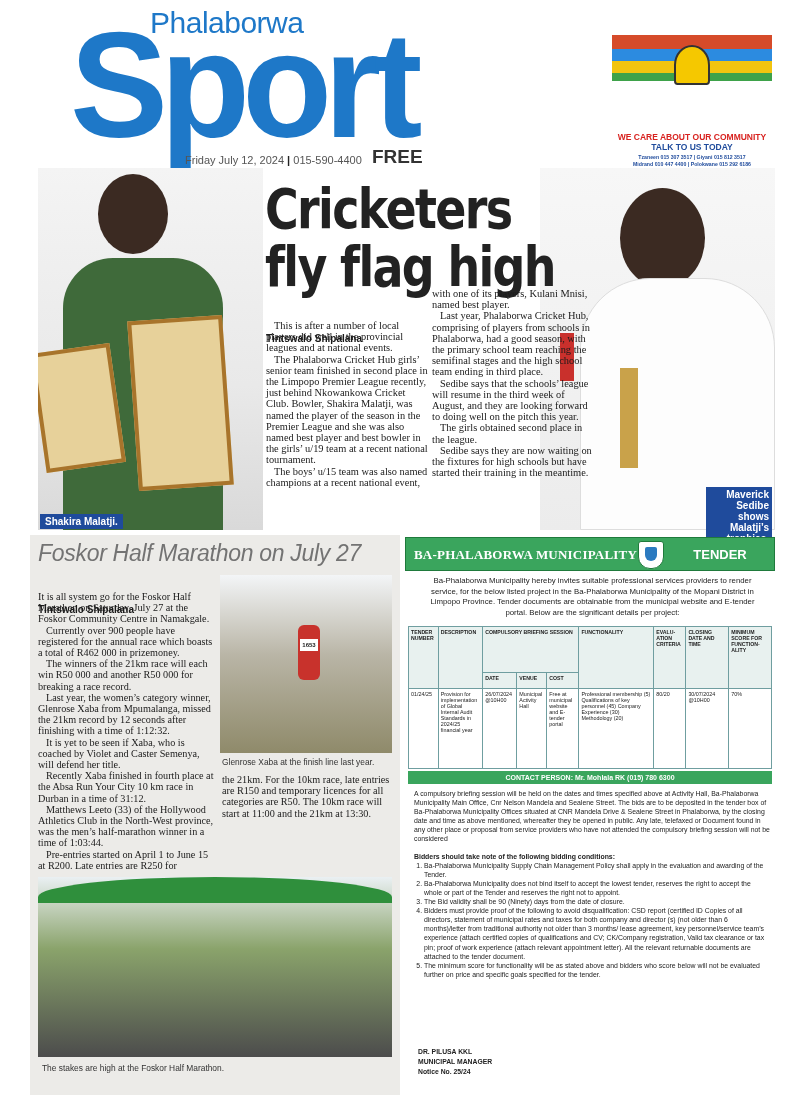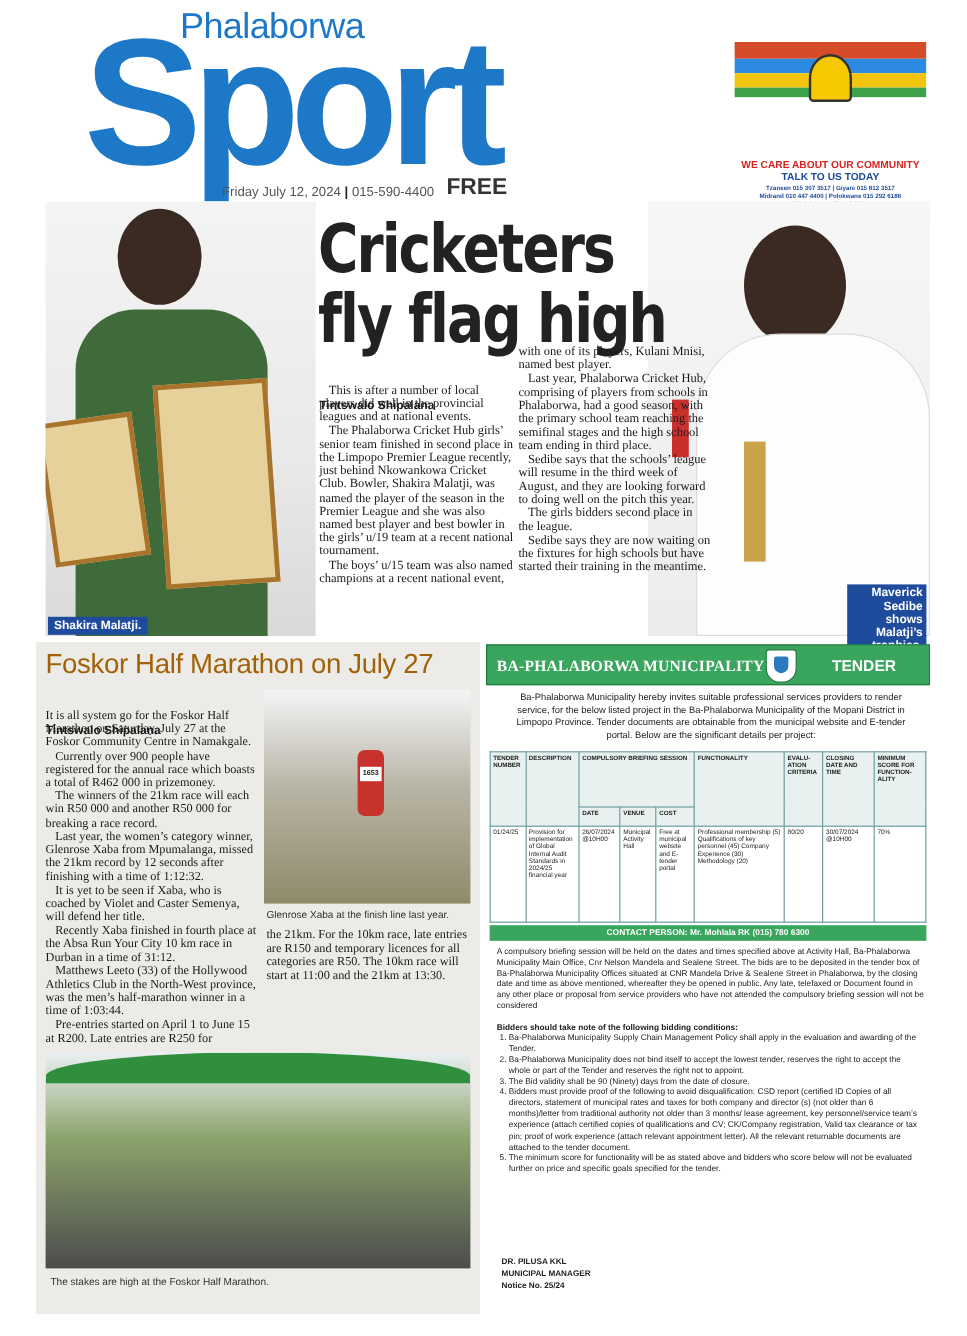--- a/index.html
+++ b/index.html
@@ -38,21 +38,21 @@
   .caption-tag { font-family: "Liberation Sans", sans-serif; font-weight: bold; font-size: 10px; color: #fff; background: #1f4b9c; padding: 2px 5px; }
 
   
   .byline { font-family: Liberation Sans, sans-serif; font-weight: bold; font-size: 10px; margin-top: 28px; }
   .body-text { font-size: 10.4px; line-height: 11.2px; text-align: left; }
   .body-text p { text-indent: 8px; }
   .body-text p.noindent { text-indent: 0; }
 
   
   .mara-box { left: 30px; top: 535px; width: 370px; height: 560px; background: #ecebe8; }
-  .mara-title { left: 38px; top: 540px; font-family: "Liberation Sans", sans-serif; font-size: 23px; color: #a16207; letter-spacing: -0.3px; }
+  .mara-title { left: 38px; top: 540px; font-family: "Liberation Sans", sans-serif; font-size: 23px; color: #737373; letter-spacing: -0.3px; font-style: italic; }
   .mara-photo1 { left: 220px; top: 575px; width: 172px; height: 178px; background: linear-gradient(180deg,#f3f5f7 0%,#b9b5a6 45%,#8f8a6a 100%); }
   .mara-photo2 { left: 38px; top: 877px; width: 354px; height: 180px; background: linear-gradient(180deg,#eaf0f3 0%,#8aa36b 40%,#4c4c4c 100%); }
   .runner-red { position: absolute; background: #c8322c; }
   .tender-head { left: 405px; top: 537px; width: 370px; height: 34px; background: #3aa55d; border: 1px solid #1f7a3c; }
   .tender-head .muni { position: absolute; left: 8px; top: 9px; font-family: "Liberation Serif", serif; font-weight: bold; font-size: 13px; color: #fff; letter-spacing: 0.2px; }
   .tender-head .crest { position: absolute; left: 232px; top: 3px; width: 26px; height: 28px; background: #fff; border: 1px solid #1f7a3c; border-radius: 3px 3px 12px 12px; }
   .tender-head .crest::after { content:""; position:absolute; left:6px; top:5px; width:12px; height:14px; background:#2b7ac0; border-radius: 2px 2px 6px 6px; }
   .tender-head .label { position: absolute; left: 260px; top: 0; width: 108px; height: 32px; background: #3aa55d; color: #fff; font-family: "Liberation Sans", sans-serif; font-weight: bold; font-size: 13px; display:flex; align-items:center; justify-content:center; }
   .tender-intro { left: 420px; top: 576px; width: 345px; text-align: center; font-family: "Liberation Sans", sans-serif; font-size: 7.8px; line-height: 10.6px; color: #222; }
   .tender-table { left: 408px; top: 626px; width: 364px; border-collapse: collapse; font-family: "Liberation Sans", sans-serif; font-size: 5.4px; color: #222; }
@@ -116,21 +116,21 @@
 <div class="abs byline" style="left:266px;top:305px;">Tintswalo Shipalana</div>
 <div class="abs body-text" style="left:266px;top:320px;width:162px;">
   <p>This is after a number of local players did well in the provincial leagues and at national events.</p>
   <p>The Phalaborwa Cricket Hub girls’ senior team finished in second place in the Limpopo Premier League recently, just behind Nkowankowa Cricket Club. Bowler, Shakira Malatji, was named the player of the season in the Premier League and she was also named best player and best bowler in the girls’ u/19 team at a recent national tournament.</p>
   <p>The boys’ u/15 team was also named champions at a recent national event,</p>
 </div>
 <div class="abs body-text" style="left:432px;top:288px;width:160px;">
   <p class="noindent">with one of its players, Kulani Mnisi, named best player.</p>
   <p>Last year, Phalaborwa Cricket Hub, comprising of players from schools in Phalaborwa, had a good season, with the primary school team reaching the semifinal stages and the high school team ending in third place.</p>
   <p>Sedibe says that the schools’ league will resume in the third week of August, and they are looking forward to doing well on the pitch this year.</p>
-  <p>The girls bidders second place in the league.</p>
+  <p>The girls obtained second place in the league.</p>
   <p>Sedibe says they are now waiting on the fixtures for high schools but have started their training in the meantime.</p>
 </div>
 
 <div class="abs mara-box"></div>
 <div class="abs mara-title">Foskor Half Marathon on July 27</div>
 <div class="abs byline" style="left:38px;top:576px;">Tintswalo Shipalana</div>
 <div class="abs body-text" style="left:38px;top:591px;width:178px;font-size:10.2px;">
   <p class="noindent">It is all system go for the Foskor Half Marathon on Saturday, July 27 at the Foskor Community Centre in Namakgale.</p>
   <p>Currently over 900 people have registered for the annual race which boasts a total of R462 000 in prizemoney.</p>
   <p>The winners of the 21km race will each win R50 000 and another R50 000 for breaking a race record.</p>

